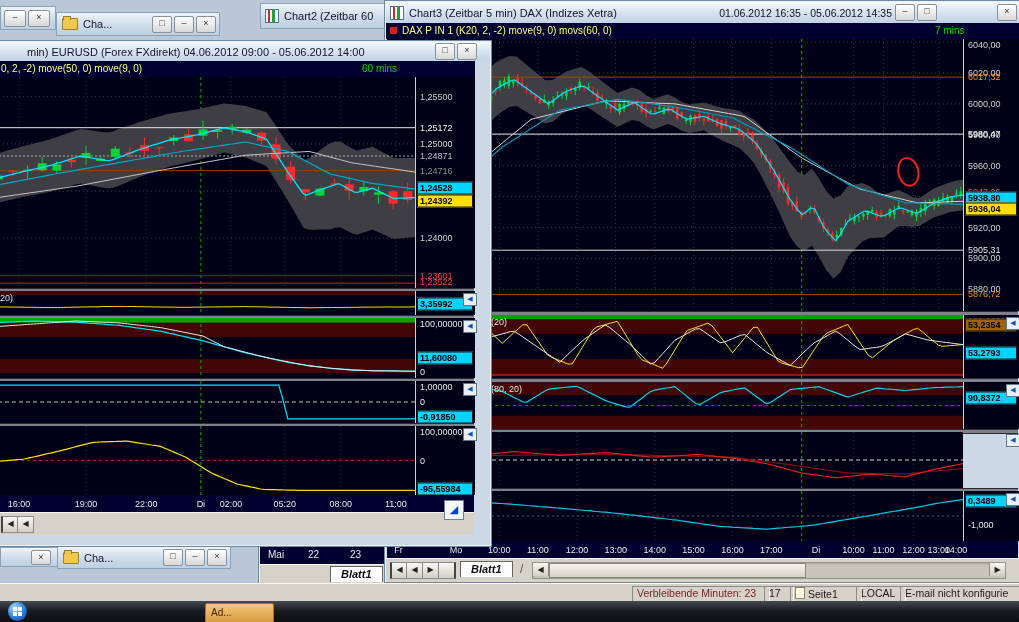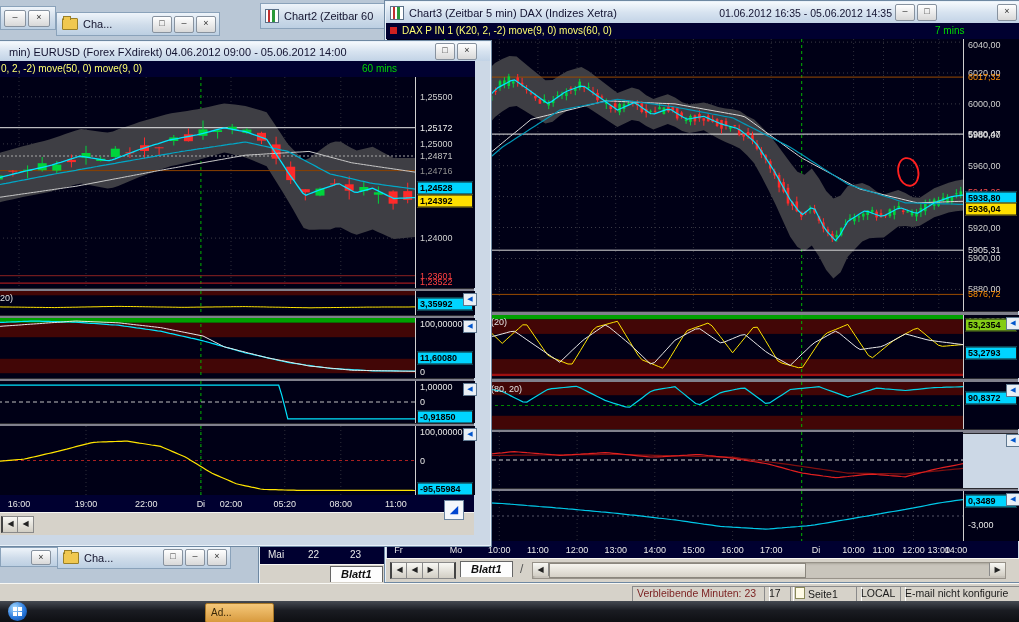--- a/index.html
+++ b/index.html
@@ -431,21 +431,21 @@
         <rect x="0" y="4.4" width="576" height="14.5" fill="#420606"></rect>
         <rect x="0" y="44.1" width="576" height="14.5" fill="#420606"></rect>
         <rect x="0" y="58.6" width="576" height="2.5" fill="#a01010"></rect>
         <line x1="57.6" x2="57.6" y1="0" y2="63" stroke="#00b400" stroke-dasharray="3,3"></line>
         <line x1="414.7" x2="414.7" y1="0" y2="63" stroke="#00b400" stroke-dasharray="3,3"></line>
         <path d="M0.0 25.2L4.1 22.4L8.2 19.6L12.3 16.8L16.5 13.9L20.6 11.1L24.7 11.5L28.8 16.5L32.9 21.6L37.0 26.7L41.1 31.7L45.3 36.8L49.4 34.7L53.5 30.7L57.6 26.8L61.7 22.8L65.8 18.9L69.9 15.4L74.1 13.7L78.2 12.0L82.3 10.4L86.4 8.7L90.5 7.0L94.6 8.7L98.7 12.6L102.9 16.5L107.0 20.5L111.1 24.4L115.2 28.4L119.3 24.6L123.4 20.9L127.5 17.2L131.7 13.5L135.8 9.8L139.9 9.9L144.0 15.9L148.1 21.9L152.2 27.8L156.3 33.8L160.5 39.8L164.6 42.3L168.7 44.0L172.8 45.7L176.9 47.4L181.0 49.0L185.1 49.0L189.3 42.3L193.4 35.6L197.5 28.8L201.6 22.1L205.7 15.3L209.8 11.9L213.9 10.8L218.1 9.7L222.2 8.5L226.3 7.4L230.4 6.3L234.5 13.0L238.6 19.8L242.7 26.5L246.9 33.3L251.0 40.1L255.1 44.8L259.2 46.5L263.3 48.1L267.4 49.8L271.5 51.5L275.7 53.2L279.8 48.1L283.9 41.4L288.0 34.7L292.1 27.9L296.2 21.2L300.3 15.5L304.5 14.0L308.6 12.5L312.7 11.1L316.8 9.6L320.9 8.1L325.0 10.8L329.1 16.2L333.3 21.6L337.4 27.0L341.5 32.4L345.6 37.8L349.7 32.7L353.8 27.7L357.9 22.6L362.1 17.6L366.2 12.5L370.3 12.2L374.4 18.9L378.5 25.6L382.6 32.4L386.7 39.1L390.9 45.9L395.0 48.1L399.1 49.3L403.2 50.4L407.3 51.5L411.4 52.7L415.5 52.3L419.7 46.1L423.8 39.9L427.9 33.7L432.0 27.6L436.1 21.4L440.2 17.9L444.3 16.2L448.5 14.5L452.6 12.8L456.7 11.1L460.8 9.4L464.9 15.6L469.0 21.8L473.1 28.0L477.3 34.2L481.4 40.4L485.5 42.7L489.6 39.4L493.7 36.0L497.8 32.6L501.9 29.2L506.1 25.9L510.2 23.4L514.3 21.1L518.4 18.9L522.5 16.7L526.6 14.4L530.7 13.3L534.9 16.6L539.0 20.0L543.1 23.4L547.2 26.8L551.3 30.2L555.4 31.3L559.5 31.0L563.7 30.6L567.8 30.3L571.9 29.9L576.0 29.6" fill="none" stroke="#ffe400" stroke-width="1"></path>
         <path d="M0.0 37.8L4.1 35.1L8.2 32.4L12.3 29.7L16.5 27.0L20.6 24.3L24.7 21.6L28.8 18.9L32.9 20.2L37.0 21.6L41.1 22.9L45.3 24.3L49.4 25.6L53.5 27.0L57.6 28.4L61.7 25.0L65.8 21.6L69.9 18.2L74.1 14.9L78.2 11.5L82.3 10.3L86.4 12.6L90.5 14.8L94.6 17.1L98.7 19.4L102.9 21.6L107.0 21.1L111.1 20.0L115.2 18.9L119.3 17.8L123.4 16.6L127.5 16.3L131.7 19.1L135.8 21.9L139.9 24.8L144.0 27.6L148.1 30.4L152.2 33.2L156.3 36.0L160.5 38.8L164.6 41.6L168.7 44.4L172.8 47.3L176.9 43.3L181.0 39.4L185.1 35.4L189.3 31.5L193.4 27.6L197.5 24.1L201.6 21.3L205.7 18.5L209.8 15.6L213.9 12.8L218.1 10.0L222.2 12.2L226.3 15.5L230.4 18.9L234.5 22.3L238.6 25.7L242.7 29.1L246.9 33.1L251.0 37.0L255.1 40.9L259.2 44.9L263.3 48.8L267.4 47.7L271.5 43.2L275.7 38.7L279.8 34.2L283.9 29.7L288.0 25.2L292.1 23.0L296.2 20.7L300.3 18.4L304.5 16.2L308.6 14.0L312.7 13.7L316.8 16.5L320.9 19.4L325.0 22.2L329.1 25.0L333.3 27.8L337.4 27.0L341.5 25.3L345.6 23.6L349.7 21.9L353.8 20.2L357.9 19.6L362.1 22.9L366.2 26.3L370.3 29.7L374.4 33.1L378.5 36.4L382.6 39.1L386.7 41.4L390.9 43.7L395.0 45.9L399.1 48.2L403.2 50.4L407.3 46.5L411.4 42.5L415.5 38.6L419.7 34.7L423.8 30.7L427.9 27.4L432.0 25.2L436.1 23.0L440.2 20.7L444.3 18.4L448.5 16.2L452.6 18.4L456.7 21.8L460.8 25.2L464.9 28.6L469.0 32.0L473.1 34.5L477.3 34.0L481.4 33.4L485.5 32.8L489.6 32.3L493.7 31.7L497.8 30.1L501.9 27.9L506.1 25.7L510.2 23.4L514.3 21.1L518.4 18.9L522.5 20.0L526.6 21.1L530.7 22.3L534.9 23.4L539.0 24.5L543.1 25.4L547.2 25.9L551.3 26.5L555.4 27.0L559.5 27.5L563.7 28.0L567.8 28.6L571.9 29.1L576.0 29.6" fill="none" stroke="#e8e8e8" stroke-width="1"></path>
       </svg>
     <div class="axiscol" id="c3p1-axis" style="left:578px;top:314px;width:55px;height:63px">
         <span class="ptick" style="color: rgb(232, 232, 232); top: 6px;">100,0000</span>
-        <span class="pbadge" style="background: #84cc16; top: 10px;">53,2354</span>
+        <span class="pbadge" style="background: #a16207; top: 10px;">53,2354</span>
         <span class="pbadge" style="background: rgb(0, 212, 255); top: 37.8px;">53,2793</span>
       </div>
     <span class="phdr" style="left:106px;top:316px">(20)</span>
 
     <div class="split" style="left:2px;top:377px;width:631px;height:4px"></div>
     <svg id="c3p2" class="plot abs" style="left:2px;top:381px" width="576" height="47">
         <rect x="0" y="0.0" width="576" height="13.2" fill="#420606"></rect>
         <rect x="0" y="33.8" width="576" height="13.2" fill="#420606"></rect>
         <line x1="57.6" x2="57.6" y1="0" y2="47" stroke="#00b400" stroke-dasharray="3,3"></line>
         <line x1="414.7" x2="414.7" y1="0" y2="47" stroke="#00b400" stroke-dasharray="3,3"></line>
@@ -480,21 +480,21 @@
         <line x1="345.6" x2="345.6" y1="0" y2="50" stroke="#2e2e3a" stroke-dasharray="1,3"></line>
         <line x1="466.6" x2="466.6" y1="0" y2="50" stroke="#2e2e3a" stroke-dasharray="1,3"></line>
         <line x1="526.5" x2="526.5" y1="0" y2="50" stroke="#2e2e3a" stroke-dasharray="1,3"></line>
         <line x1="57.6" x2="57.6" y1="0" y2="50" stroke="#00b400" stroke-dasharray="3,3"></line>
         <line x1="414.7" x2="414.7" y1="0" y2="50" stroke="#00b400" stroke-dasharray="3,3"></line>
         <line x1="0" x2="576" y1="25.0" y2="25.0" stroke="#555566" stroke-dasharray="2,3" stroke-width="1"></line>
         <path d="M0.0 8.6L4.1 8.6L8.2 8.7L12.3 8.8L16.5 8.9L20.6 9.0L24.7 9.1L28.8 9.2L32.9 9.3L37.0 9.4L41.1 9.5L45.3 9.6L49.4 9.7L53.5 9.8L57.6 9.9L61.7 10.1L65.8 10.2L69.9 10.4L74.1 10.6L78.2 10.8L82.3 11.0L86.4 11.2L90.5 11.4L94.6 11.6L98.7 11.7L102.9 11.9L107.0 12.1L111.1 12.3L115.2 12.5L119.3 12.8L123.4 13.2L127.5 13.5L131.7 13.8L135.8 14.1L139.9 14.5L144.0 14.8L148.1 15.1L152.2 15.5L156.3 15.8L160.5 16.1L164.6 16.4L168.7 16.8L172.8 17.1L176.9 17.5L181.0 17.9L185.1 18.2L189.3 18.6L193.4 19.0L197.5 19.4L201.6 19.7L205.7 20.1L209.8 20.5L213.9 20.9L218.1 21.2L222.2 21.6L226.3 22.0L230.4 22.4L234.5 22.8L238.6 23.3L242.7 23.8L246.9 24.2L251.0 24.7L255.1 25.2L259.2 25.7L263.3 26.1L267.4 26.6L271.5 27.1L275.7 27.5L279.8 28.0L283.9 28.5L288.0 28.9L292.1 29.5L296.2 30.1L300.3 30.7L304.5 31.3L308.6 31.9L312.7 32.5L316.8 33.1L320.9 33.6L325.0 34.2L329.1 34.8L333.3 35.4L337.4 35.7L341.5 35.9L345.6 36.2L349.7 36.4L353.8 36.7L357.9 36.9L362.1 37.1L366.2 37.4L370.3 37.6L374.4 37.8L378.5 38.1L382.6 37.9L386.7 37.6L390.9 37.2L395.0 36.9L399.1 36.5L403.2 36.2L407.3 35.8L411.4 35.5L415.5 35.1L419.7 34.8L423.8 34.4L427.9 33.9L432.0 33.2L436.1 32.5L440.2 31.8L444.3 31.1L448.5 30.4L452.6 29.7L456.7 29.0L460.8 28.3L464.9 27.6L469.0 26.9L473.1 26.2L477.3 25.5L481.4 24.8L485.5 24.1L489.6 23.4L493.7 22.7L497.8 21.9L501.9 21.2L506.1 20.5L510.2 19.8L514.3 19.1L518.4 18.4L522.5 17.6L526.6 16.9L530.7 16.1L534.9 15.3L539.0 14.5L543.1 13.7L547.2 12.9L551.3 12.2L555.4 11.5L559.5 10.9L563.7 10.3L567.8 9.7L571.9 9.1L576.0 8.6" fill="none" stroke="#00c8e8" stroke-width="1.2"></path>
       </svg>
     <div class="axiscol" id="c3p4-axis" style="left:578px;top:490px;width:55px;height:50px">
         <span class="pbadge" style="background: rgb(0, 212, 255); top: 10px;">0,3489</span>
-        <span class="ptick" style="color: rgb(232, 232, 232); top: 33.5526px;">-3,000</span>
+        <span class="ptick" style="color: rgb(232, 232, 232); top: 33.5526px;">-1,000</span>
       </div>
 
     <div class="timeax" id="c3time" style="left:2px;top:540px;width:631px;height:17px">
         <span class="tlab" style="left: 11.52px;">Fr</span>
         <span class="tlab" style="left: 69.12px;">Mo</span>
         <span class="tlab" style="left: 112.32px;">10:00</span>
         <span class="tlab" style="left: 150.912px;">11:00</span>
         <span class="tlab" style="left: 190.08px;">12:00</span>
         <span class="tlab" style="left: 228.672px;">13:00</span>
         <span class="tlab" style="left: 267.84px;">14:00</span>
@@ -524,21 +524,21 @@
     </div>
 
     <span class="pcol" style="left:621px;top:316px">◀</span>
     <span class="pcol" style="left:621px;top:383px">◀</span>
     <span class="pcol" style="left:621px;top:433px">◀</span>
     <span class="pcol" style="left:621px;top:492px">◀</span>
   </div>
 
   <div class="win" id="win2" style="left:-10px;top:40px;width:500px;height:505px">
     <div class="tb" style="height:19px">
-      <span style="flex:none;margin-left:17px">min)  EURUSD (Forex FXdirekt) 04.06.2012 09:00 - 05.06.2012 14:00</span>
+      <span style="flex:none;margin-left:35px">min)  EURUSD (Forex FXdirekt) 04.06.2012 09:00 - 05.06.2012 14:00</span>
       <span style="flex:1"></span>
       <span class="wbtn">□</span>
       <span class="wbtn" style="margin-right:13px">×</span>
     </div>
     <div class="navy" style="position:absolute;left:1px;right:16px;top:20px;height:16px">
       <span class="abs" style="left:9px;top:2px;font-size:10px;color:#ffff70">0, 2, -2) move(50, 0) move(9, 0)</span>
       <span class="abs grn" style="left:370px;top:2px;font-size:10px">60 mins</span>
     </div>
 
     <svg id="c2main" class="plot abs" style="left:0;top:36px" width="424" height="211">

